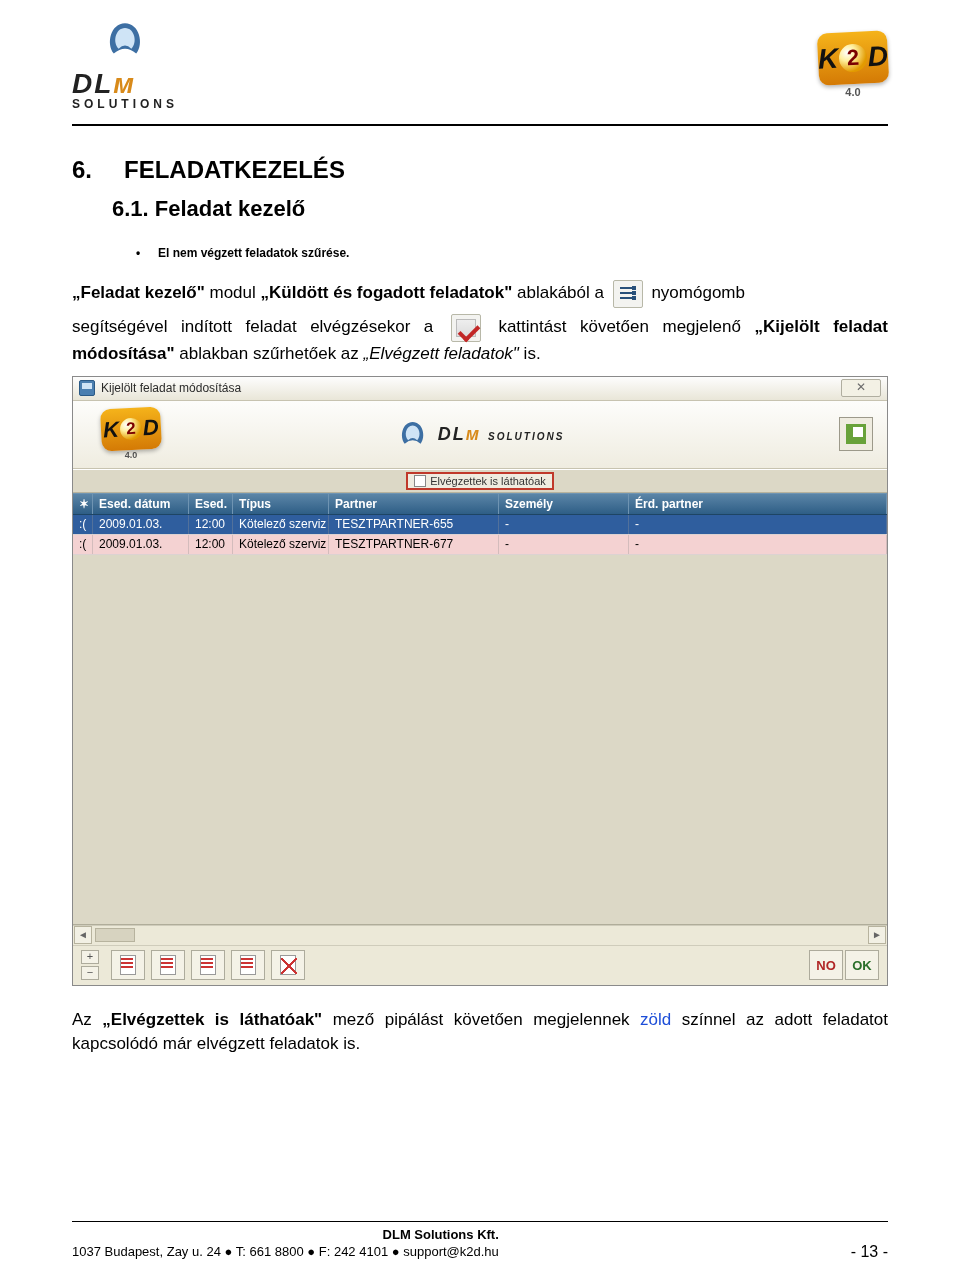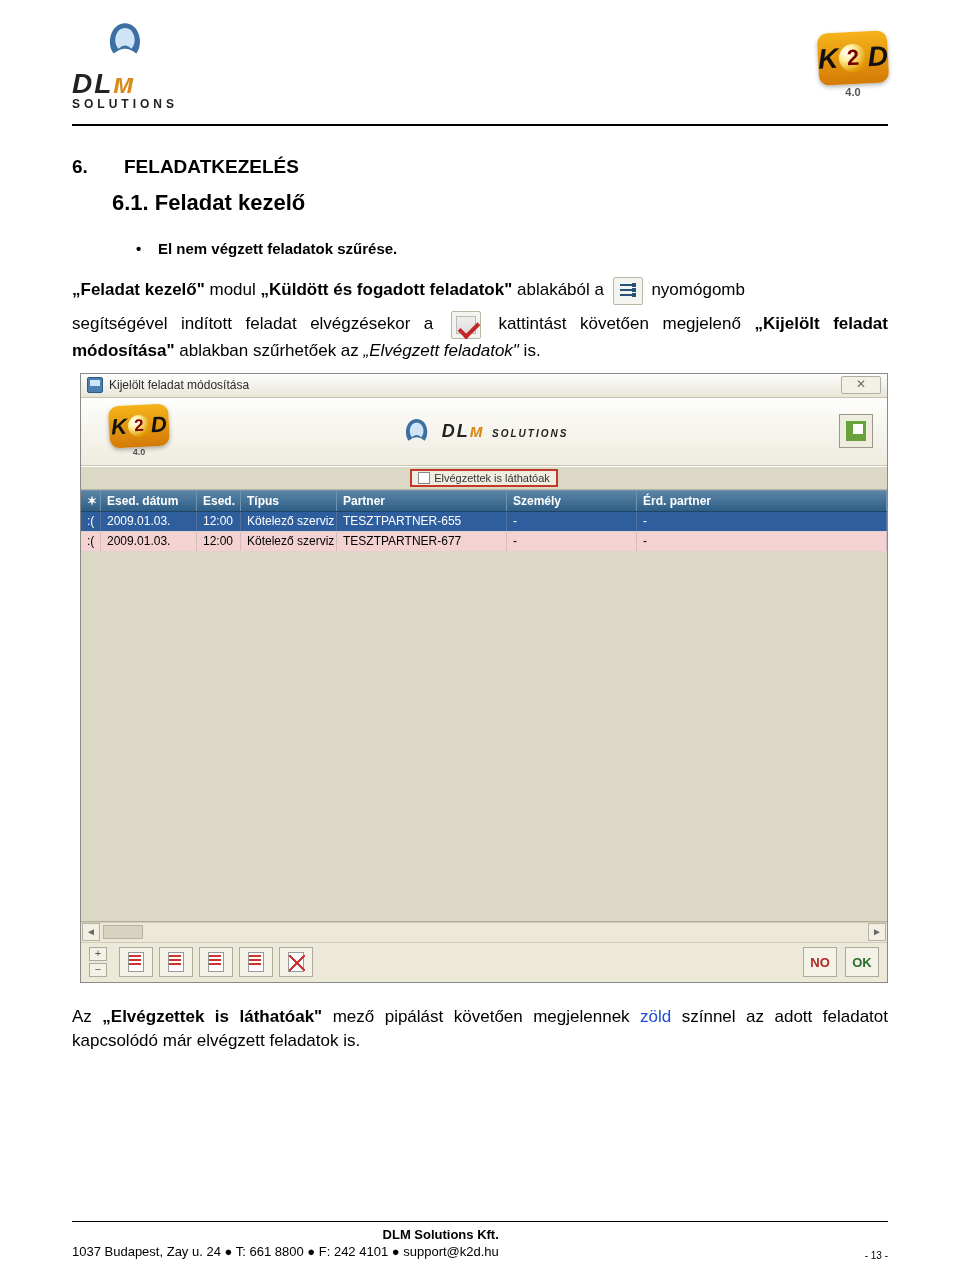--- a/index.html
+++ b/index.html
@@ -47,24 +47,24 @@
     color:#7a0000; font-weight:900; font-size:22px; text-align:center; line-height:28px;
     margin:0 1px;
   }
   .k2d-badge .d { font-weight:900; font-size:28px; color:#111; font-style:italic;}
   .k2d-ver { font-size:11px; color:#555; font-weight:700; margin-top:2px;}
   .hdr-rule {
     border: none; border-top: 2px solid #000; margin: 8px 0 30px 0;
   }
 
   
-  .h1 { font-size: 19px; font-weight: 700; margin: 0 0 12px 0; }
+  .h1 { font-size: 24px; font-weight: 700; margin: 0 0 12px 0; }
   .h1 .num { display:inline-block; width:52px; }
   .h2 { font-size: 22px; font-weight: 700; margin: 0 0 24px 40px; }
-  .bullet { font-size:15px; font-weight:700; margin: 18px 0 20px 86px; position:relative;}
+  .bullet { font-size:12px; font-weight:700; margin: 18px 0 20px 86px; position:relative;}
   .bullet::before { content:"•"; position:absolute; left:-22px; top:0; }
   .para { font-size:17px; line-height:1.4; text-align:justify; margin: 0 0 6px 0;}
   .para .b { font-weight:700;}
   .inline-icon {
     display:inline-block; vertical-align:middle; width:30px; height:28px;
     background:#f3f3f0; border:1px solid #b8b8a8; border-radius:2px;
     position:relative; margin:0 4px;
   }
   .inline-icon.icon-list::before{
     content:""; position:absolute; left:6px; top:6px; width:14px; height:2px;
@@ -81,21 +81,21 @@
   }
   .inline-icon.icon-check::after{
     content:""; position:absolute; left:7px; top:10px; width:16px; height:8px;
     border-left:4px solid #c22727; border-bottom:4px solid #c22727;
     transform: rotate(-45deg);
   }
   .em-i { font-style: italic; }
 
   
   .app-window {
-    margin: 10px 0 22px 8px;
+    margin: 10px 0 22px 0;
     border: 1px solid #8a8a8a;
     background: #be185d;
     font-family: Tahoma, Arial, sans-serif;
     font-size: 12px;
     color: #000;
   }
   .app-titlebar {
     height: 24px; background: linear-gradient(#fdfdfd,#e9e6d8);
     display:flex; align-items:center; gap:6px; padding:0 6px;
     border-bottom:1px solid #c7c3b0;
@@ -221,41 +221,41 @@
     background:#c33; box-shadow:0 4px 0 #c33, 0 8px 0 #c33;
   }
   .tb-btn.x .doc::after{
     background:#c33; box-shadow:none;
     width:16px; height:16px; left:9px; top:7px;
     background:
       linear-gradient(45deg, transparent 45%, #c33 45%, #c33 55%, transparent 55%),
       linear-gradient(-45deg, transparent 45%, #c33 45%, #c33 55%, transparent 55%);
   }
   .app-footer .sp{ flex:1; }
-  .nook{ display:flex; gap:8px;text-align:center;}
+  .nook{ display:flex; gap:2px;text-align:center;}
   .nook .b{
     width:34px; height:30px; border:1px solid #adab9c; background:#f4f2e7;
     display:flex; align-items:center; justify-content:center;
     font-weight:900; font-size:13px;
   }
   .nook .no{ color:#b02727;}
   .nook .ok{ color:#2a6f2a;}
 
   
   .green-ital { color:#1d4ed8; }
 
   
   .ftr {
     position:absolute; left:72px; right:72px; bottom:26px;
   }
   .ftr-rule { border:none; border-top:1.5px solid #000; margin-bottom:4px;}
   .ftr-row { display:flex; justify-content:space-between; align-items:flex-end; font-size:13px; color:#000;}
   .ftr-left { line-height:1.35;}
   .ftr-left .bold{ font-weight:700;text-align:right;}
-  .ftr-page{ font-size:10px;}
+  .ftr-page{ font-size:16px;}
 </style>
 </head>
 <body>
 
 <div class="page">
 
   <div class="hdr">
     <div class="hdr-left">
       <div class="dlm-mark">
         <svg viewBox="0 0 60 50">

